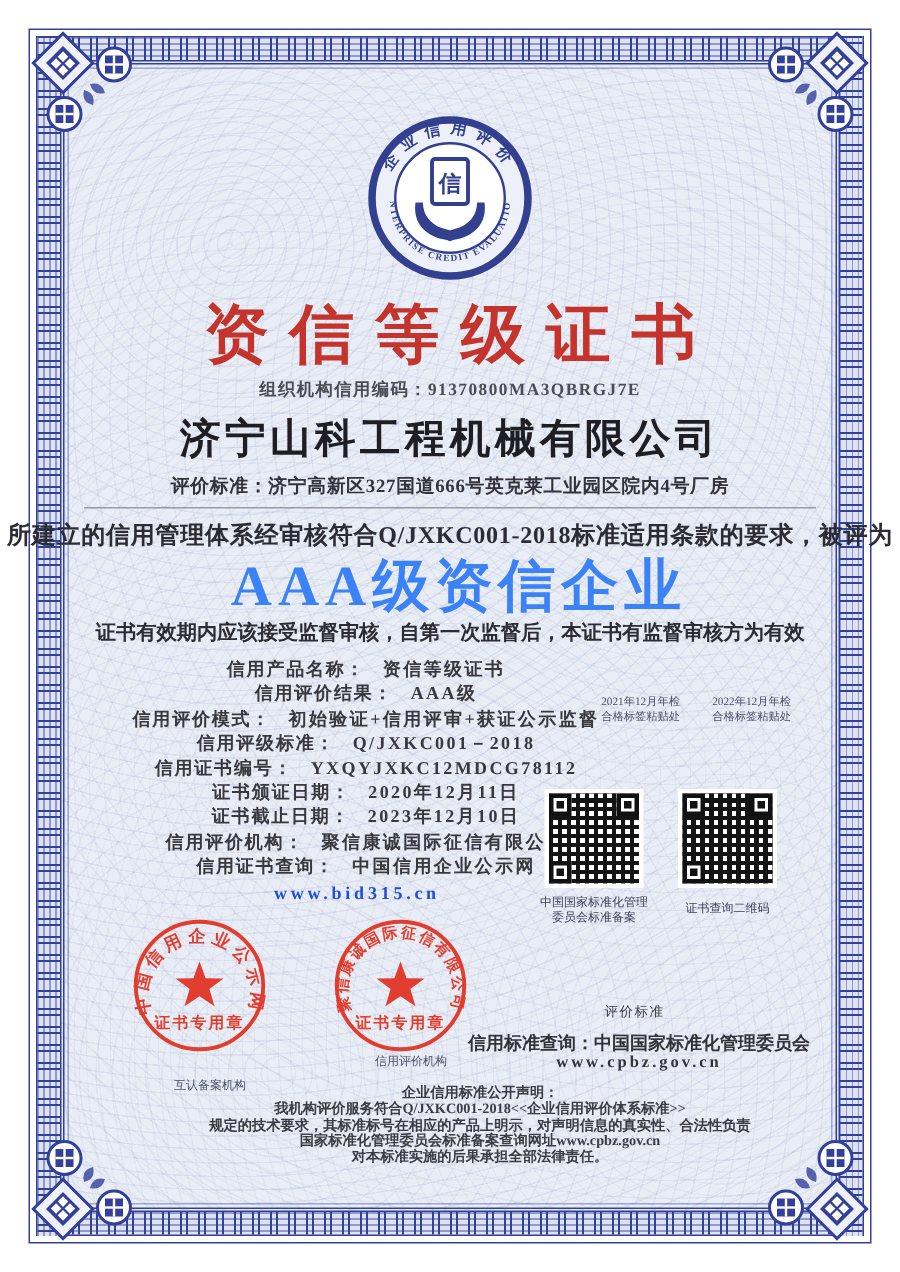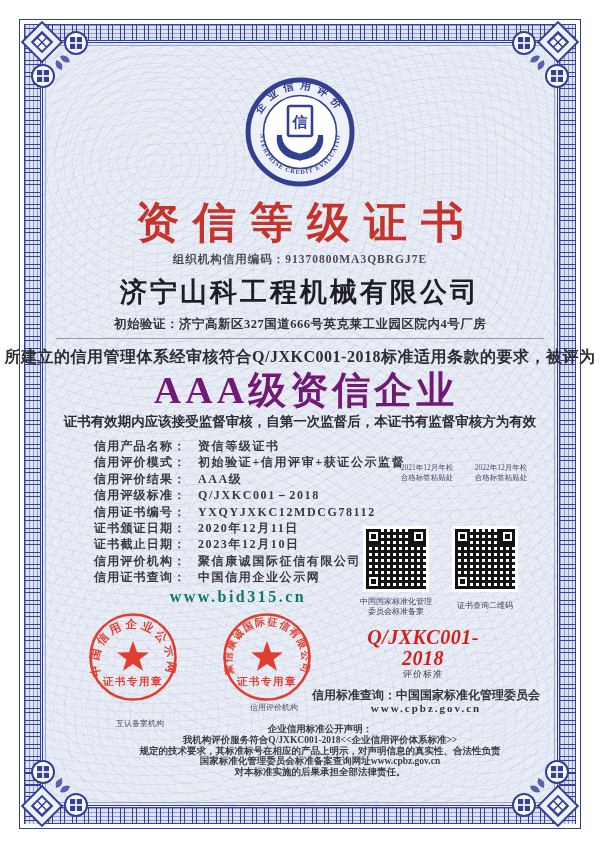--- a/index.html
+++ b/index.html
@@ -43,27 +43,27 @@
   
   .abs{position:absolute;}
   .ctr{left:0;right:0;text-align:center;}
   .emblem{left:244px;top:76px;width:112px;height:112px;}
   .title{top:194px;font-size:43px;font-weight:bold;color:#c4342c;letter-spacing:14px;text-indent:14px;}
   .org-code{top:252px;font-size:11.5px;font-weight:bold;color:#4c4c55;letter-spacing:1px;}
   .company{top:274px;font-size:27px;font-weight:bold;color:#1e1e24;letter-spacing:3px;}
   .address{top:316px;font-size:12.5px;font-weight:bold;color:#33333b;letter-spacing:.5px;}
   .divider{top:338px;left:56px;right:56px;height:1px;background:#70707c;opacity:.65;}
   .statement{top:347px;font-size:16px;font-weight:bold;color:#2c2c34;letter-spacing:.5px;}
-  .rating{top:365px;font-size:38px;font-weight:bold;color:#701a75;letter-spacing:4px;margin-left:12px;}
+  .rating{top:365px;font-size:38px;font-weight:bold;color:#3b82f6;letter-spacing:4px;margin-left:12px;}
   .validity{top:413px;font-size:13.5px;font-weight:bold;color:#2c2c34;}
   .details{left:94px;top:440px;width:300px;}
-  .drow{display:flex;font-size:12px;font-weight:bold;color:#38383f;line-height:12px;margin-bottom:4.4px;white-space:nowrap;}
+  .drow{display:flex;font-size:12px;font-weight:bold;color:#38383f;line-height:12px;margin-bottom:4.4px;white-space:nowrap;justify-content:center;}
   .dlabel{width:104px;letter-spacing:1.2px;flex:none;}
   .dvalue{letter-spacing:1.6px;}
-  .website{left:118px;top:588px;width:240px;text-align:center;font-size:16px;font-weight:bold;color:#0f766e;letter-spacing:2.5px;}
+  .website{left:118px;top:588px;width:240px;text-align:center;font-size:12px;font-weight:bold;color:#1d4ed8;letter-spacing:2.5px;}
   .annual{top:463px;width:56px;text-align:center;font-size:7.5px;color:#4a5068;line-height:9.5px;}
   .annual.a1{left:399px;}
   .annual.a2{left:456px;margin-left:17px;}
   .qr{width:66px;height:66px;background:#ffffff;top:526px;}
   .qr.q1{left:363px;}
   .qr.q2{left:452px;}
   .qr-pattern{position:absolute;inset:3px;
     background-image:
       repeating-linear-gradient(0deg,#141414 0 3px,transparent 3px 6px),
       repeating-linear-gradient(90deg,#141414 0 3px,#ffffff 3px 6px);}
@@ -195,39 +195,39 @@
     <path d="M79,59 C81,73 72,82 58,84 L58,77 C67,75 74,69 74,59 Z" fill="#32408f"></path>
     <path d="M54,84 q2,1.5 4,0 l0,-7 q-2,1 -4,0 Z" fill="#32408f"></path>
   </svg>
 
   <div class="abs ctr title">资信等级证书</div>
   <div class="abs ctr org-code">
     <span>组织机构信用编码：</span><span>91370800MA3QBRGJ7E</span>
   </div>
   <div class="abs ctr company">济宁山科工程机械有限公司</div>
   <div class="abs ctr address">
-    <span>初始验证：</span><span>济宁高新区327国道666号英克莱工业园区院内4号厂房</span>
+    <span>评价标准：</span><span>济宁高新区327国道666号英克莱工业园区院内4号厂房</span>
   </div>
   <div class="abs divider"></div>
   <div class="abs ctr statement">所建立的信用管理体系经审核符合Q/JXKC001-2018标准适用条款的要求，被评为</div>
   <div class="abs ctr rating">AAA级资信企业</div>
   <div class="abs ctr validity">证书有效期内应该接受监督审核，自第一次监督后，本证书有监督审核方为有效</div>
 
   <div class="abs details">
     <div class="drow">
         <span class="dlabel">信用产品名称：</span>
         <span class="dvalue">资信等级证书</span>
       </div>
     <div class="drow">
+        <span class="dlabel">信用评价结果：</span>
+        <span class="dvalue">AAA级</span>
+      </div>
+    <div class="drow">
         <span class="dlabel">信用评价模式：</span>
         <span class="dvalue">初始验证+信用评审+获证公示监督</span>
-      </div>
-    <div class="drow">
-        <span class="dlabel">信用评价结果：</span>
-        <span class="dvalue">AAA级</span>
       </div>
     <div class="drow">
         <span class="dlabel">信用评级标准：</span>
         <span class="dvalue">Q/JXKC001－2018</span>
       </div>
     <div class="drow">
         <span class="dlabel">信用证书编号：</span>
         <span class="dvalue">YXQYJXKC12MDCG78112</span>
       </div>
     <div class="drow">
@@ -269,24 +269,20 @@
     <div class="finder ftl"></div>
     <div class="finder ftr"></div>
     <div class="finder fbl"></div>
   </div>
   <div class="abs qr-caption c1">
     <div>中国国家标准化管理</div>
     <div>委员会标准备案</div>
   </div>
   <div class="abs qr-caption c2">证书查询二维码</div>
 
-  <div class="abs standard-no">
-    <div>Q/JXKC001-</div>
-    <div>2018</div>
-  </div>
   <div class="abs standard-caption">评价标准</div>
   <div class="abs standard-query">
     <span>信用标准查询：</span><span>中国国家标准化管理委员会</span>
   </div>
   <div class="abs standard-url">www.cpbz.gov.cn</div>
 
   <svg class="abs stamp s1" viewBox="0 0 92 92">
     <circle cx="46" cy="46" r="42.5" fill="none" stroke="#e2301f" stroke-width="2.6"></circle>
     <path id="stamp-arc-1" d="M 19,73 A 34.5,34.5 0 1 1 73,73" fill="none"></path>
     <text font-size="11.5" font-weight="bold" fill="#e2301f" letter-spacing="3.5">

